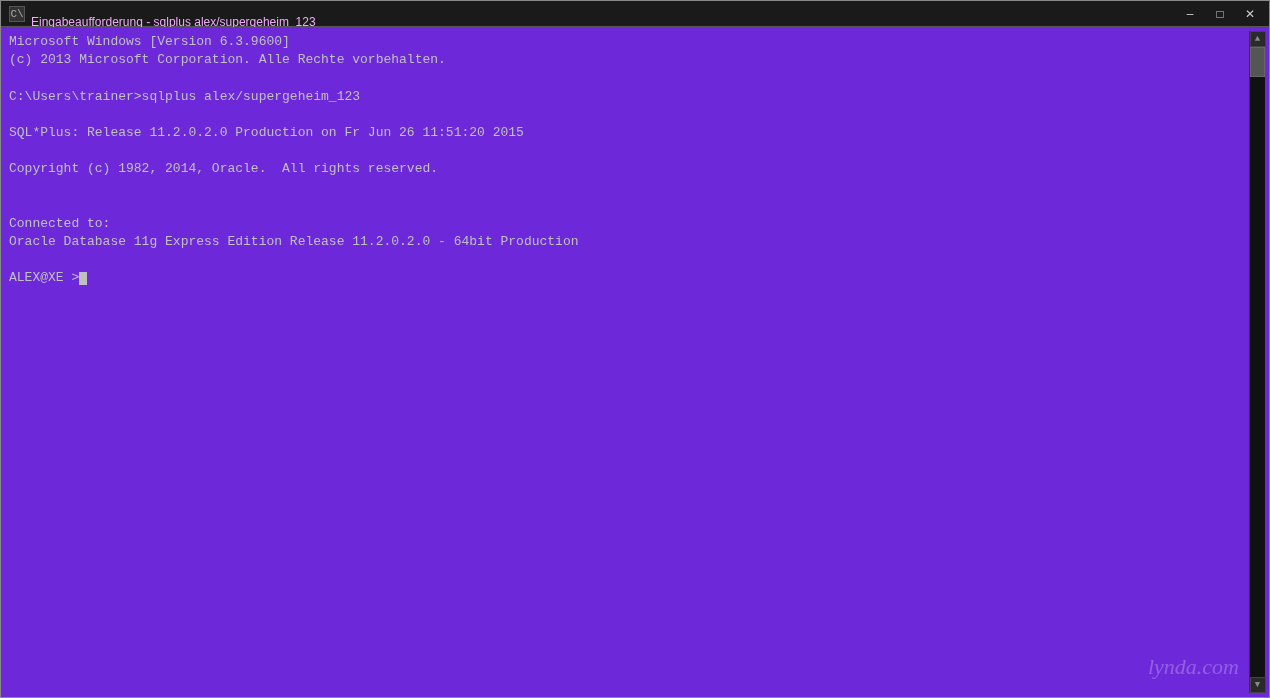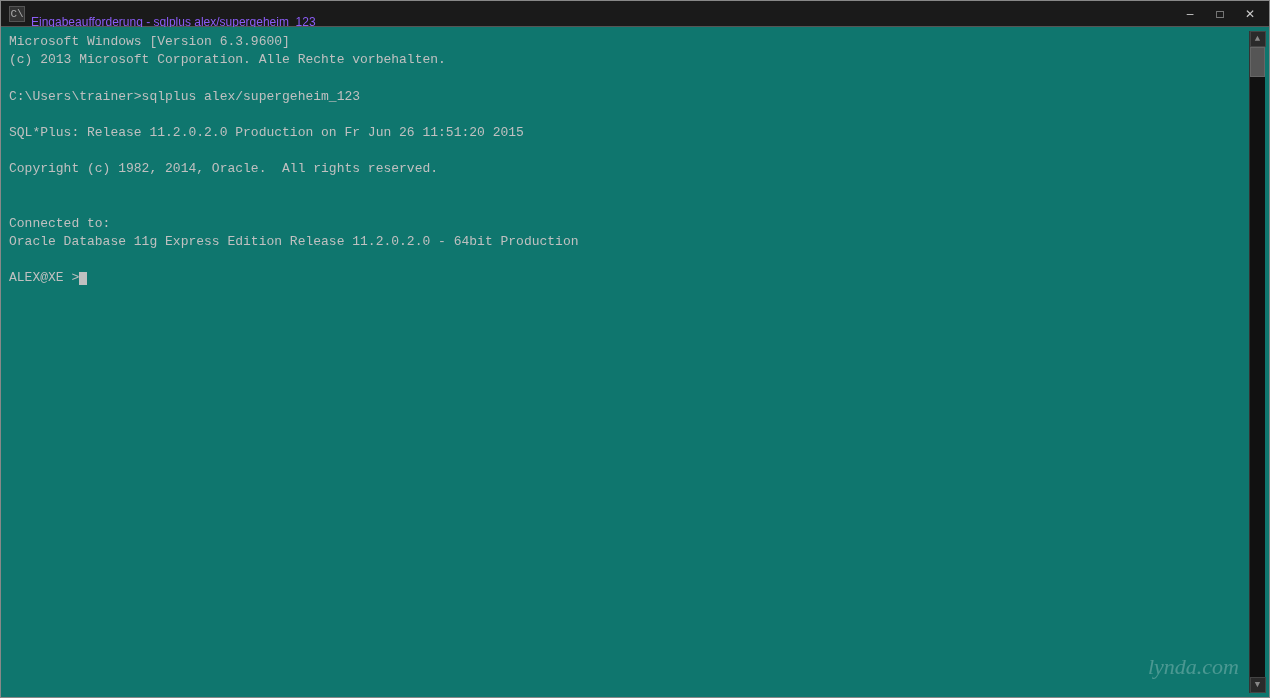--- a/index.html
+++ b/index.html
@@ -49,21 +49,21 @@
       display: flex;
       align-items: center;
       justify-content: center;
       font-size: 11px;
       color: #aaa;
       background: #333;
       border: 1px solid #555;
     }
 
     .title-bar-title {
-      color: #8b5cf6;
+      color: #f0abfc;
       font-size: 12px;
       font-family: 'Segoe UI', Arial, sans-serif;
       margin-top: 16px;
     }
 
     .title-bar-controls {
       display: flex;
       gap: 0;
     }
 
@@ -76,21 +76,21 @@
       font-size: 12px;
       color: #ccc;
       cursor: pointer;
       font-family: Arial, sans-serif;
       background: transparent;
       border: none;
     }
 
     .terminal-area {
       flex: 1;
-      background: #0f766e;
+      background: #6d28d9;
       padding: 4px 4px 4px 4px;
       overflow: hidden;
       position: relative;
       display: flex;
     }
 
     .terminal-content {
       flex: 1;
       color: #c0c0c0;
       font-family: 'Courier New', Courier, monospace;

